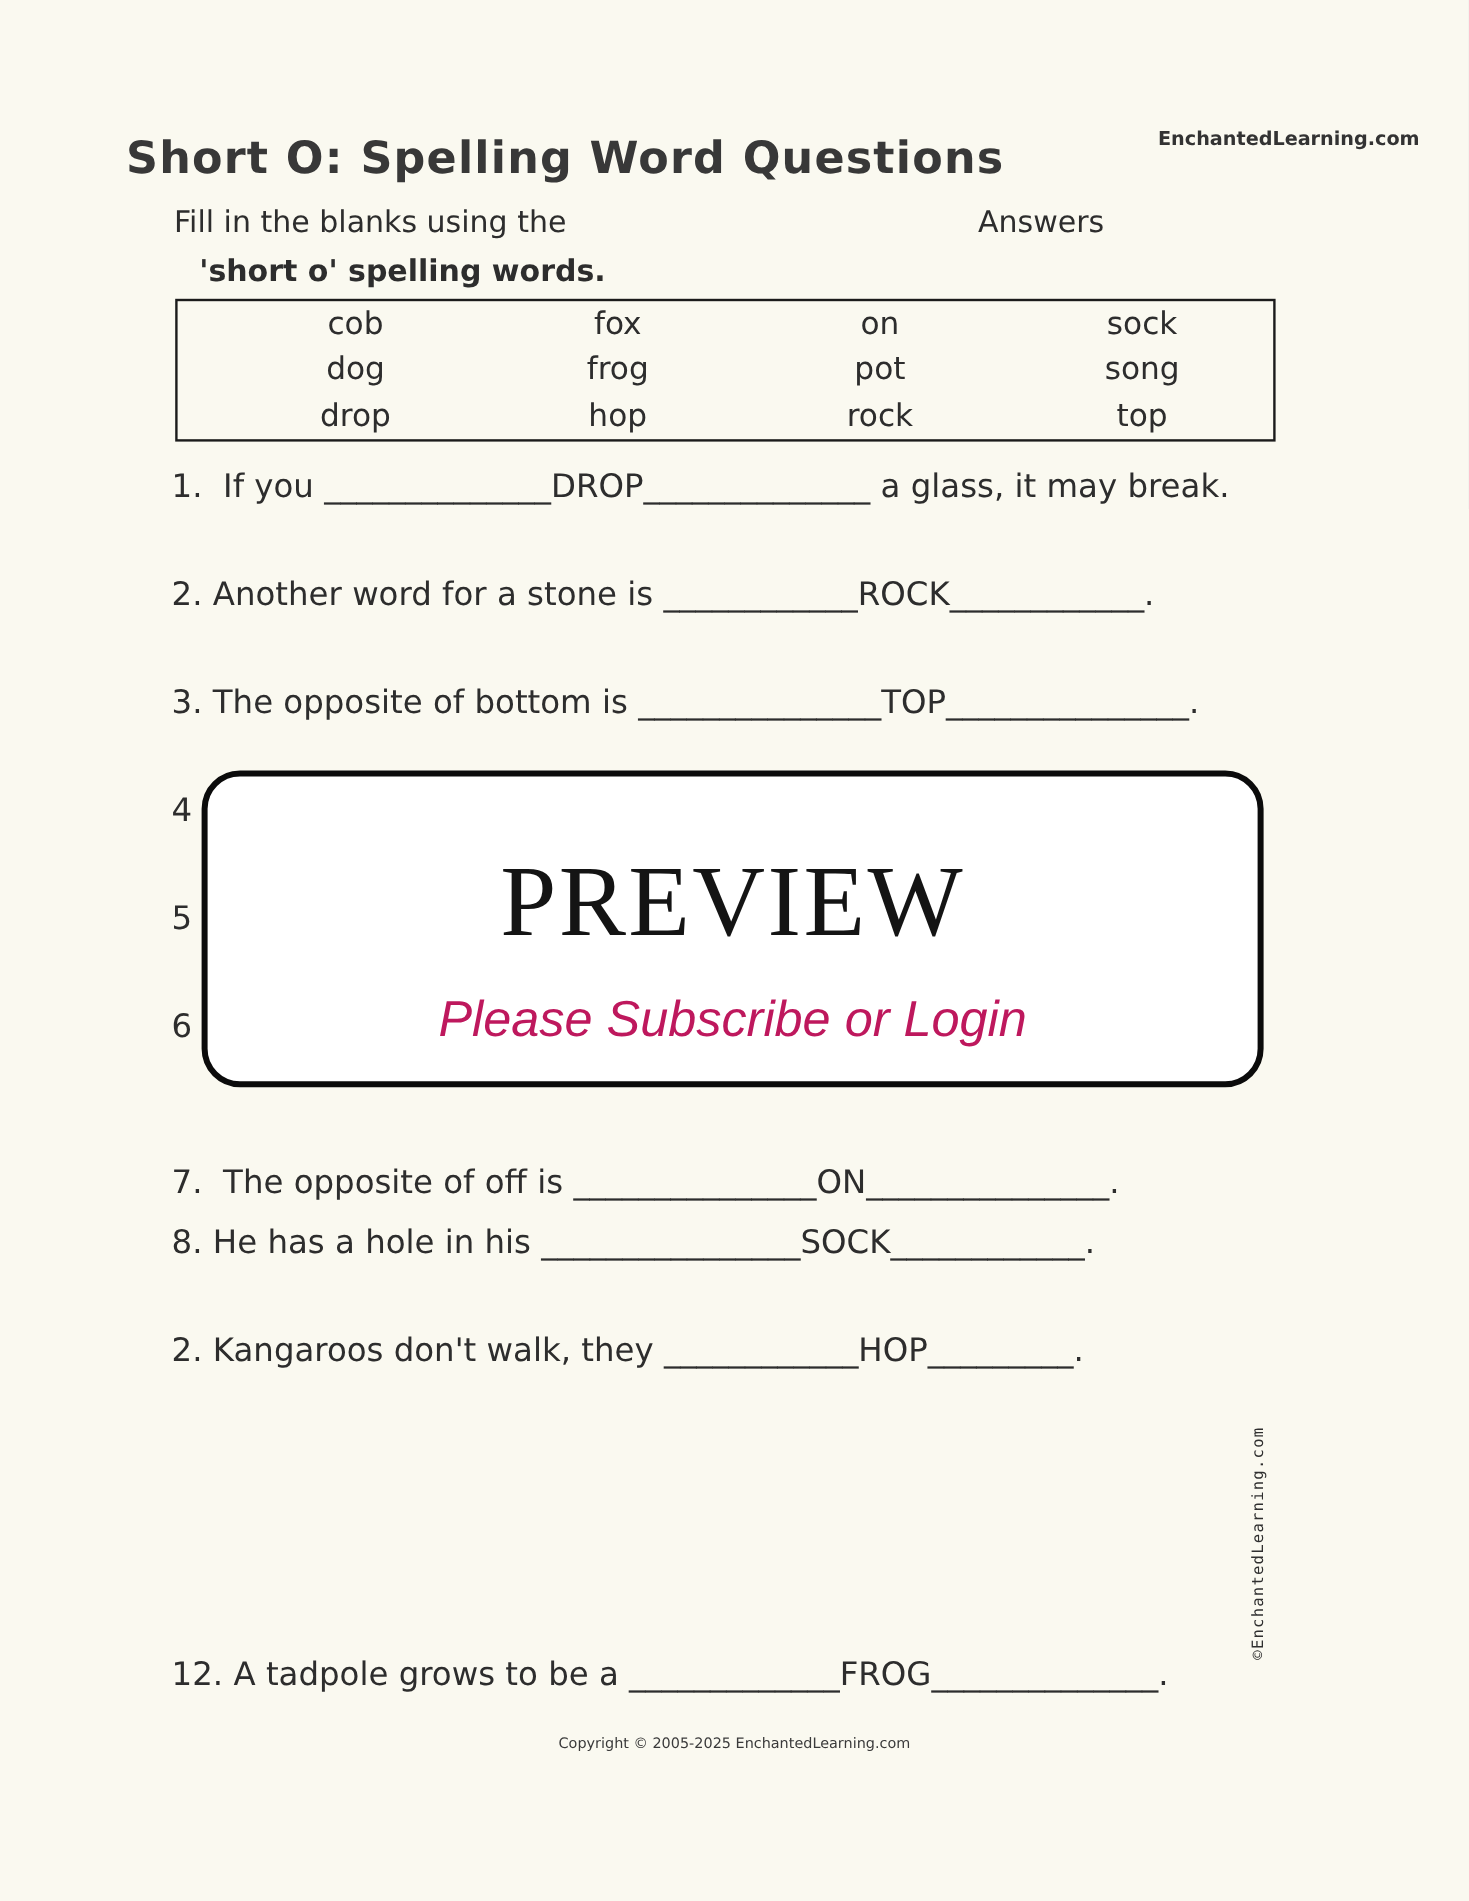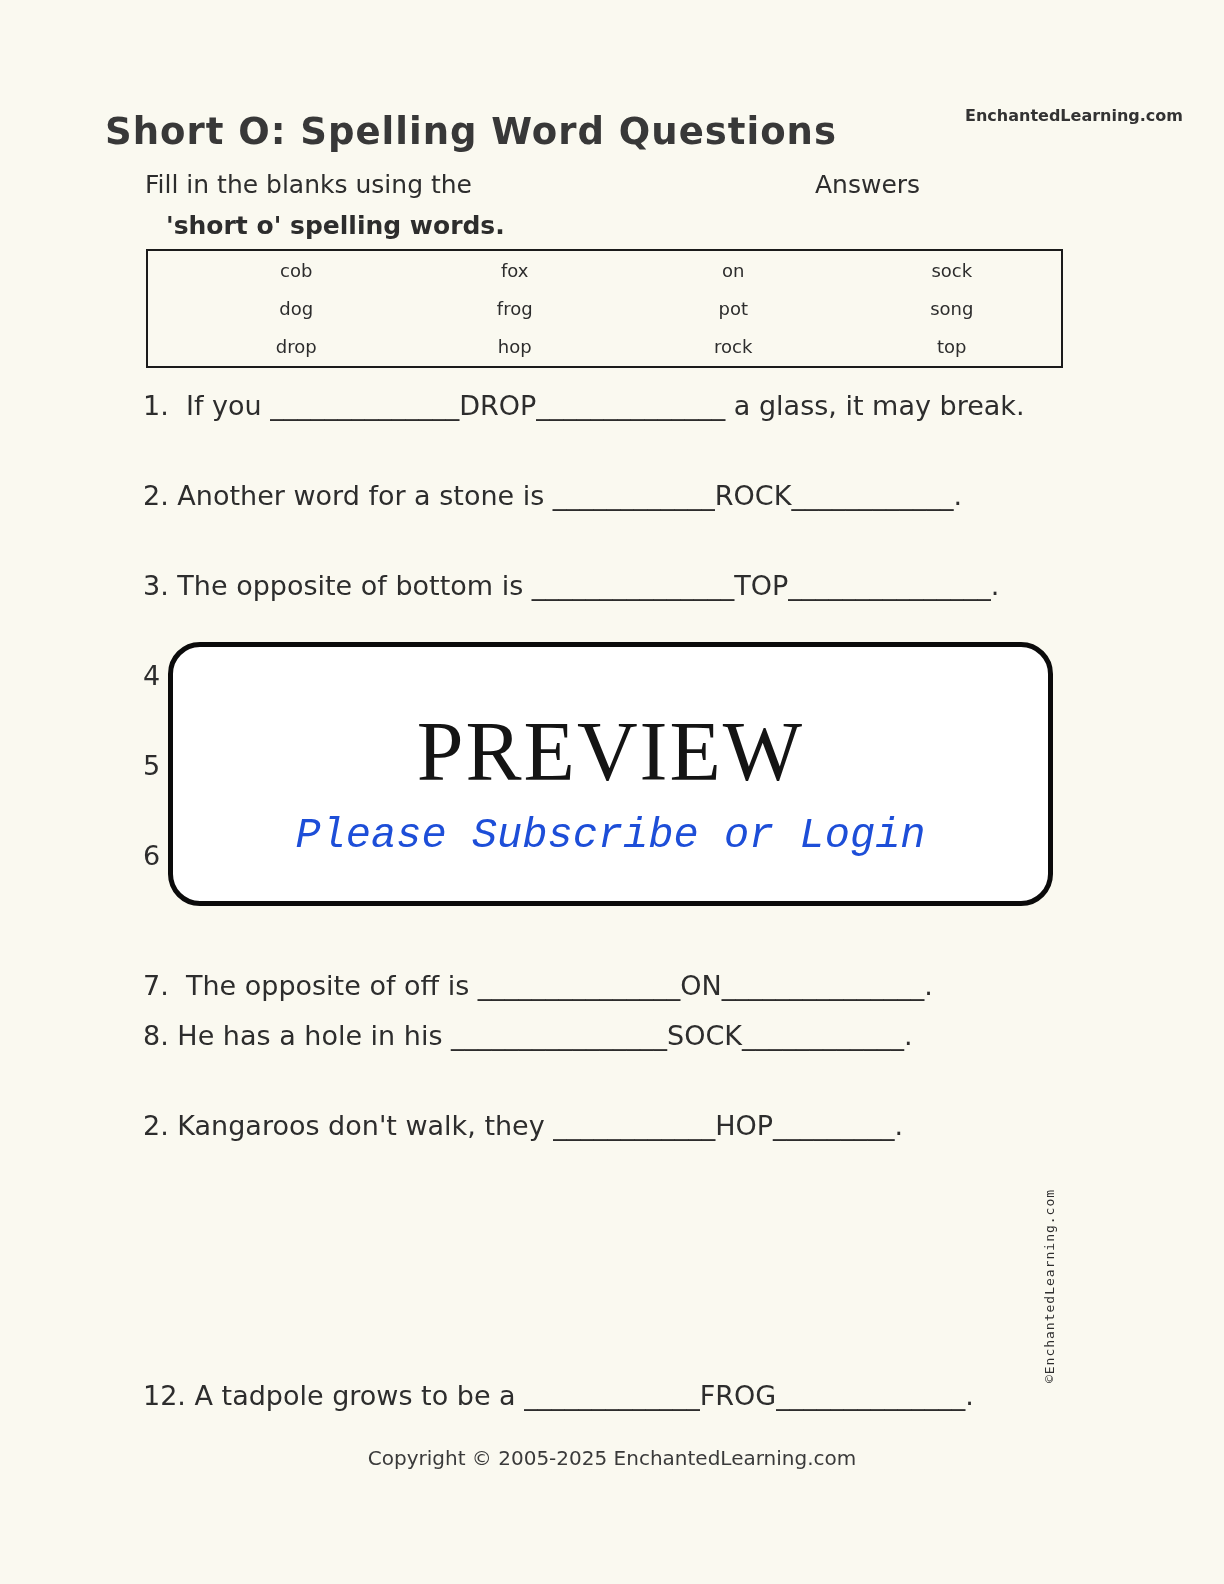--- a/index.html
+++ b/index.html
@@ -25,21 +25,21 @@
   .instr1 { position:absolute; left:145px; top:170px; font-size:25px; font-weight:400; }
   .instr2 { position:absolute; left:166px; top:211px; font-size:25px; font-weight:700; }
   .answers-label { position:absolute; left:815px; top:170px; font-size:25px; font-weight:400; }
   .wordbank {
     position:absolute; left:146px; top:249px; width:917px; height:119px;
     border:2px solid #1b1b1b;
     display:grid;
     grid-template-columns:repeat(4,1fr);
     grid-auto-rows:1fr;
     align-items:center; justify-items:center;
-    font-size:18px; font-weight:400;padding-left:39px;
+    font-size:26px; font-weight:400;padding-left:39px;
   }
   .q {
     position:absolute; left:143px;
     font-size:27px; line-height:1.3;
     white-space:pre; color:#2d2d2d;
     z-index:1;
   }
   .preview {
     position:absolute; left:168px; top:642px; width:885px; height:264px;
     background:#ffffff;
@@ -48,36 +48,36 @@
     z-index:10;
     text-align:center;
   }
   .preview-title {
     margin-top:56px;
     font-family:"Liberation Serif", serif;
     font-size:84px; font-weight:400; color:#141414;
     letter-spacing:2px;
   }
   .preview-sub {
-    margin-top:12px;
-    font-family:Liberation Mono, monospace;
+    margin-top:25px;
+    font-family:Liberation Sans, sans-serif;
     font-style:italic;
-    font-size:42px; color:#1d4ed8;
+    font-size:42px; color:#be185d;
   }
   .watermark {
     position:absolute; left:1049px; top:1286px;
     transform:translate(-50%,-50%) rotate(-90deg);
     font-family:"DejaVu Sans Mono", monospace;
     font-size:13px; letter-spacing:1px;
     white-space:nowrap; color:#2f2f2f;
   }
   .footer {
     position:absolute; top:1446px; left:0; width:100%;
     text-align:center;
-    font-size:20px; color:#3a3a3a;
+    font-size:12px; color:#3a3a3a;
   }
 </style>
 </head>
 <body>
 
 <div class="page">
 
   <div class="title">Short O: Spelling Word Questions</div>
   <div class="branding">EnchantedLearning.com</div>
 

